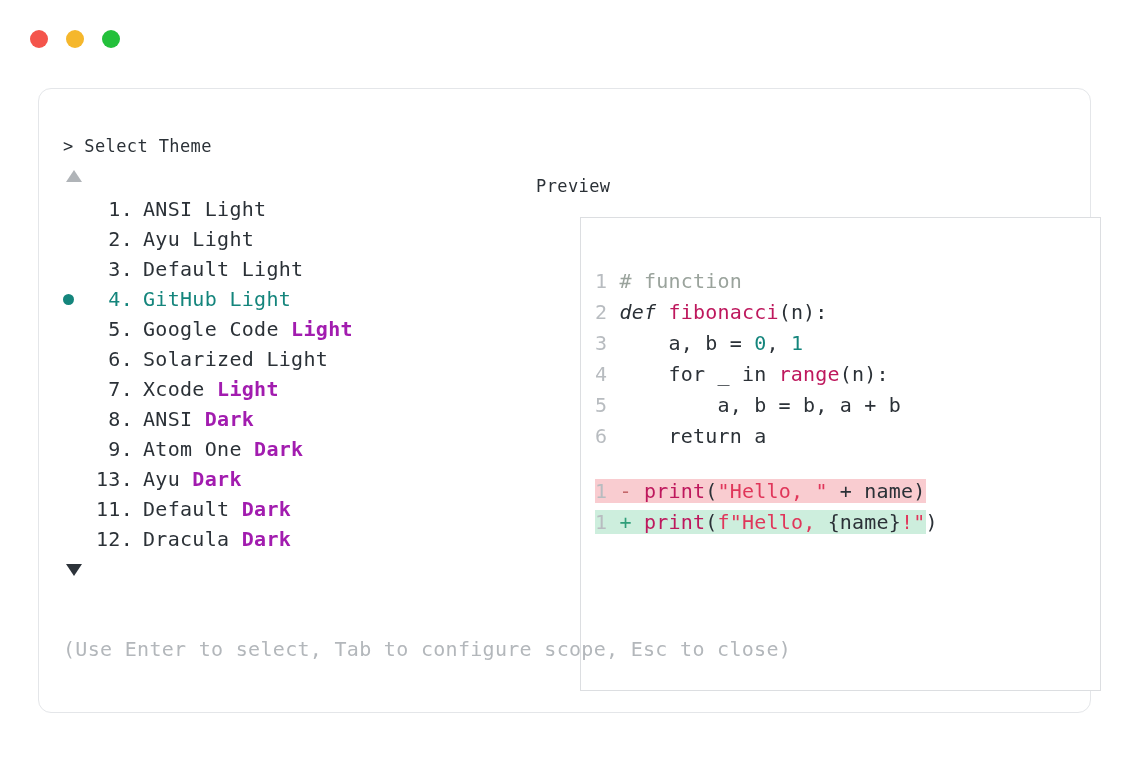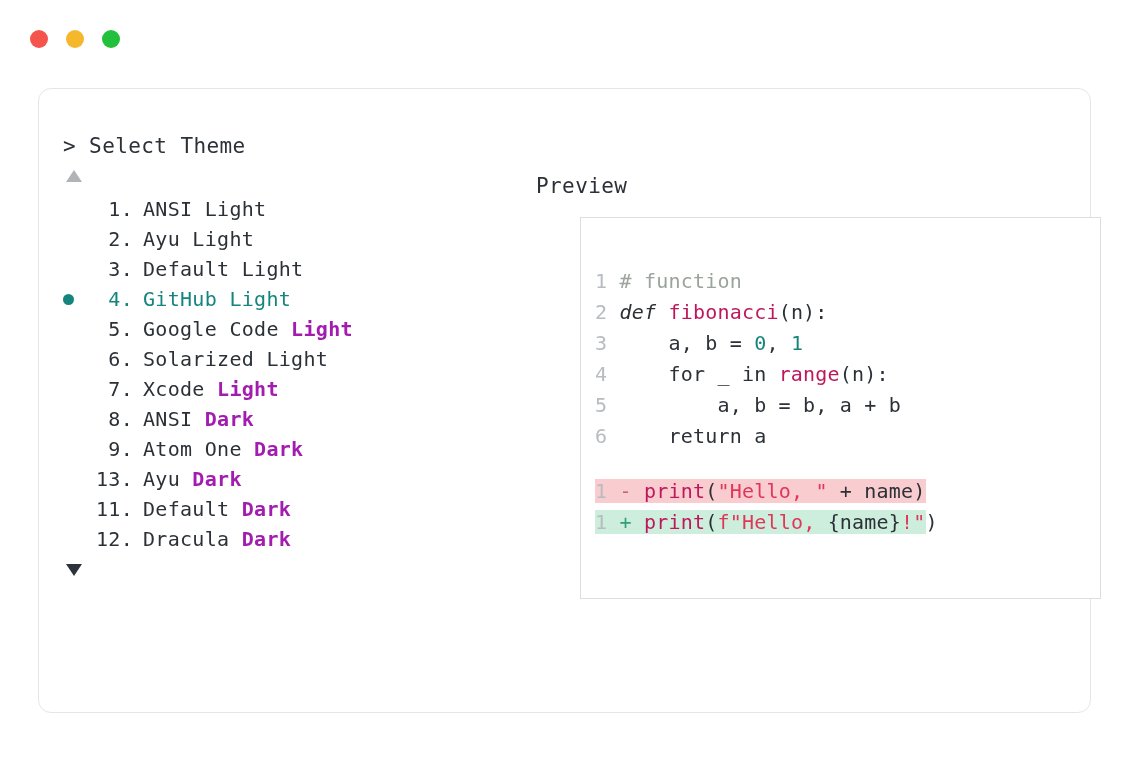--- a/index.html
+++ b/index.html
@@ -55,21 +55,21 @@
   }
   .col-right {
     position: absolute;
     left: 497px;
     top: 42px;
     width: 530px;
     margin-top: 40px;
   }
 
   .panel-title {
-    font-size: 21px;
+    font-size: 17px;
     line-height: 30px;
     color: #2b3137;
     letter-spacing: 0.4px;
     white-space: pre;
   }
 
   
   .arrow {
     width: 0;
     height: 0;
@@ -127,21 +127,21 @@
   .suffix { color: #a21caf; font-weight: bold; }
   .theme-row.selected .num,
   .theme-row.selected .name { color: #14857c; }
 
   
   .preview-box {
     position: absolute;
     left: 44px;
     top: 46px;
     width: 521px;
-    height: 382px;
+    height: 474px;
     box-sizing: border-box;
     border: 1px solid #dcdee1;
     background: #ffffff;
   }
   .code {
     position: absolute;
     left: 14px;
     top: 48px;
     font-size: 20px;
     line-height: 31px;
@@ -208,13 +208,14 @@
     <div class="arrow arrow-down"></div>
   </div>
 
   <div class="col-right">
     <div class="panel-title">Preview</div>
     <div class="preview-box">
       <div class="code" id="code-block"><div class="code-line"><span class="ln">1</span><span class="tok-comment"> # function</span></div><div class="code-line"><span class="ln">2</span><span class="tok-kw"> def </span><span class="tok-fn">fibonacci</span><span class="tok-plain">(n):</span></div><div class="code-line"><span class="ln">3</span><span class="tok-plain">     a, b = </span><span class="tok-num">0</span><span class="tok-plain">, </span><span class="tok-num">1</span></div><div class="code-line"><span class="ln">4</span><span class="tok-plain">     for _ in </span><span class="tok-builtin">range</span><span class="tok-plain">(n):</span></div><div class="code-line"><span class="ln">5</span><span class="tok-plain">         a, b = b, a + b</span></div><div class="code-line"><span class="ln">6</span><span class="tok-plain">     return a</span></div><div class="spacer"></div><div class="diff-line"><span class="hl-del"><span class="ln">1</span><span class="mark-del"> - </span><span class="tok-builtin">print</span><span class="tok-plain">(</span><span class="tok-str">"Hello, "</span><span class="tok-plain"> + name)</span></span></div><div class="diff-line"><span class="hl-add"><span class="ln">1</span><span class="mark-add"> + </span><span class="tok-builtin">print</span><span class="tok-plain">(</span><span class="tok-str">f"Hello, </span><span class="tok-plain">{name}</span><span class="tok-str">!"</span></span><span class="tok-plain">)</span></div></div>
     </div>
   </div>
 
+  <div class="footer">(Use Enter to select, Tab to configure scope, Esc to close)</div>
 </div>
 
 </body></html>

